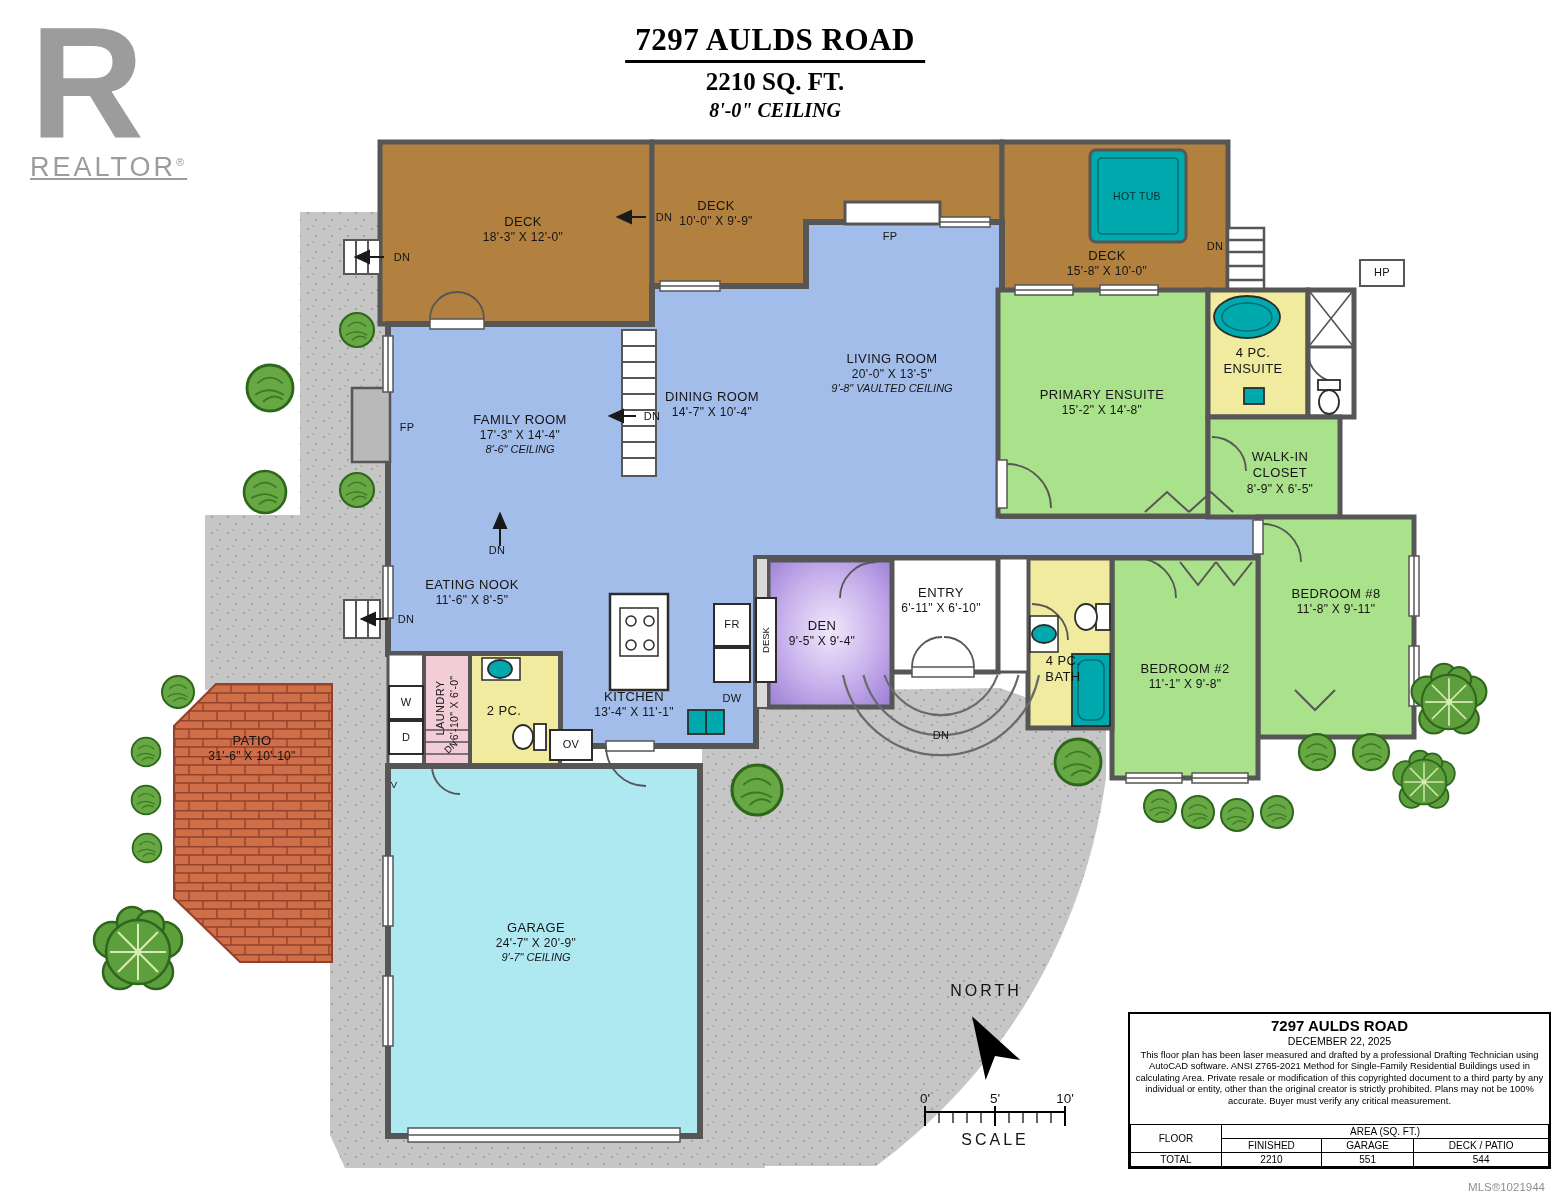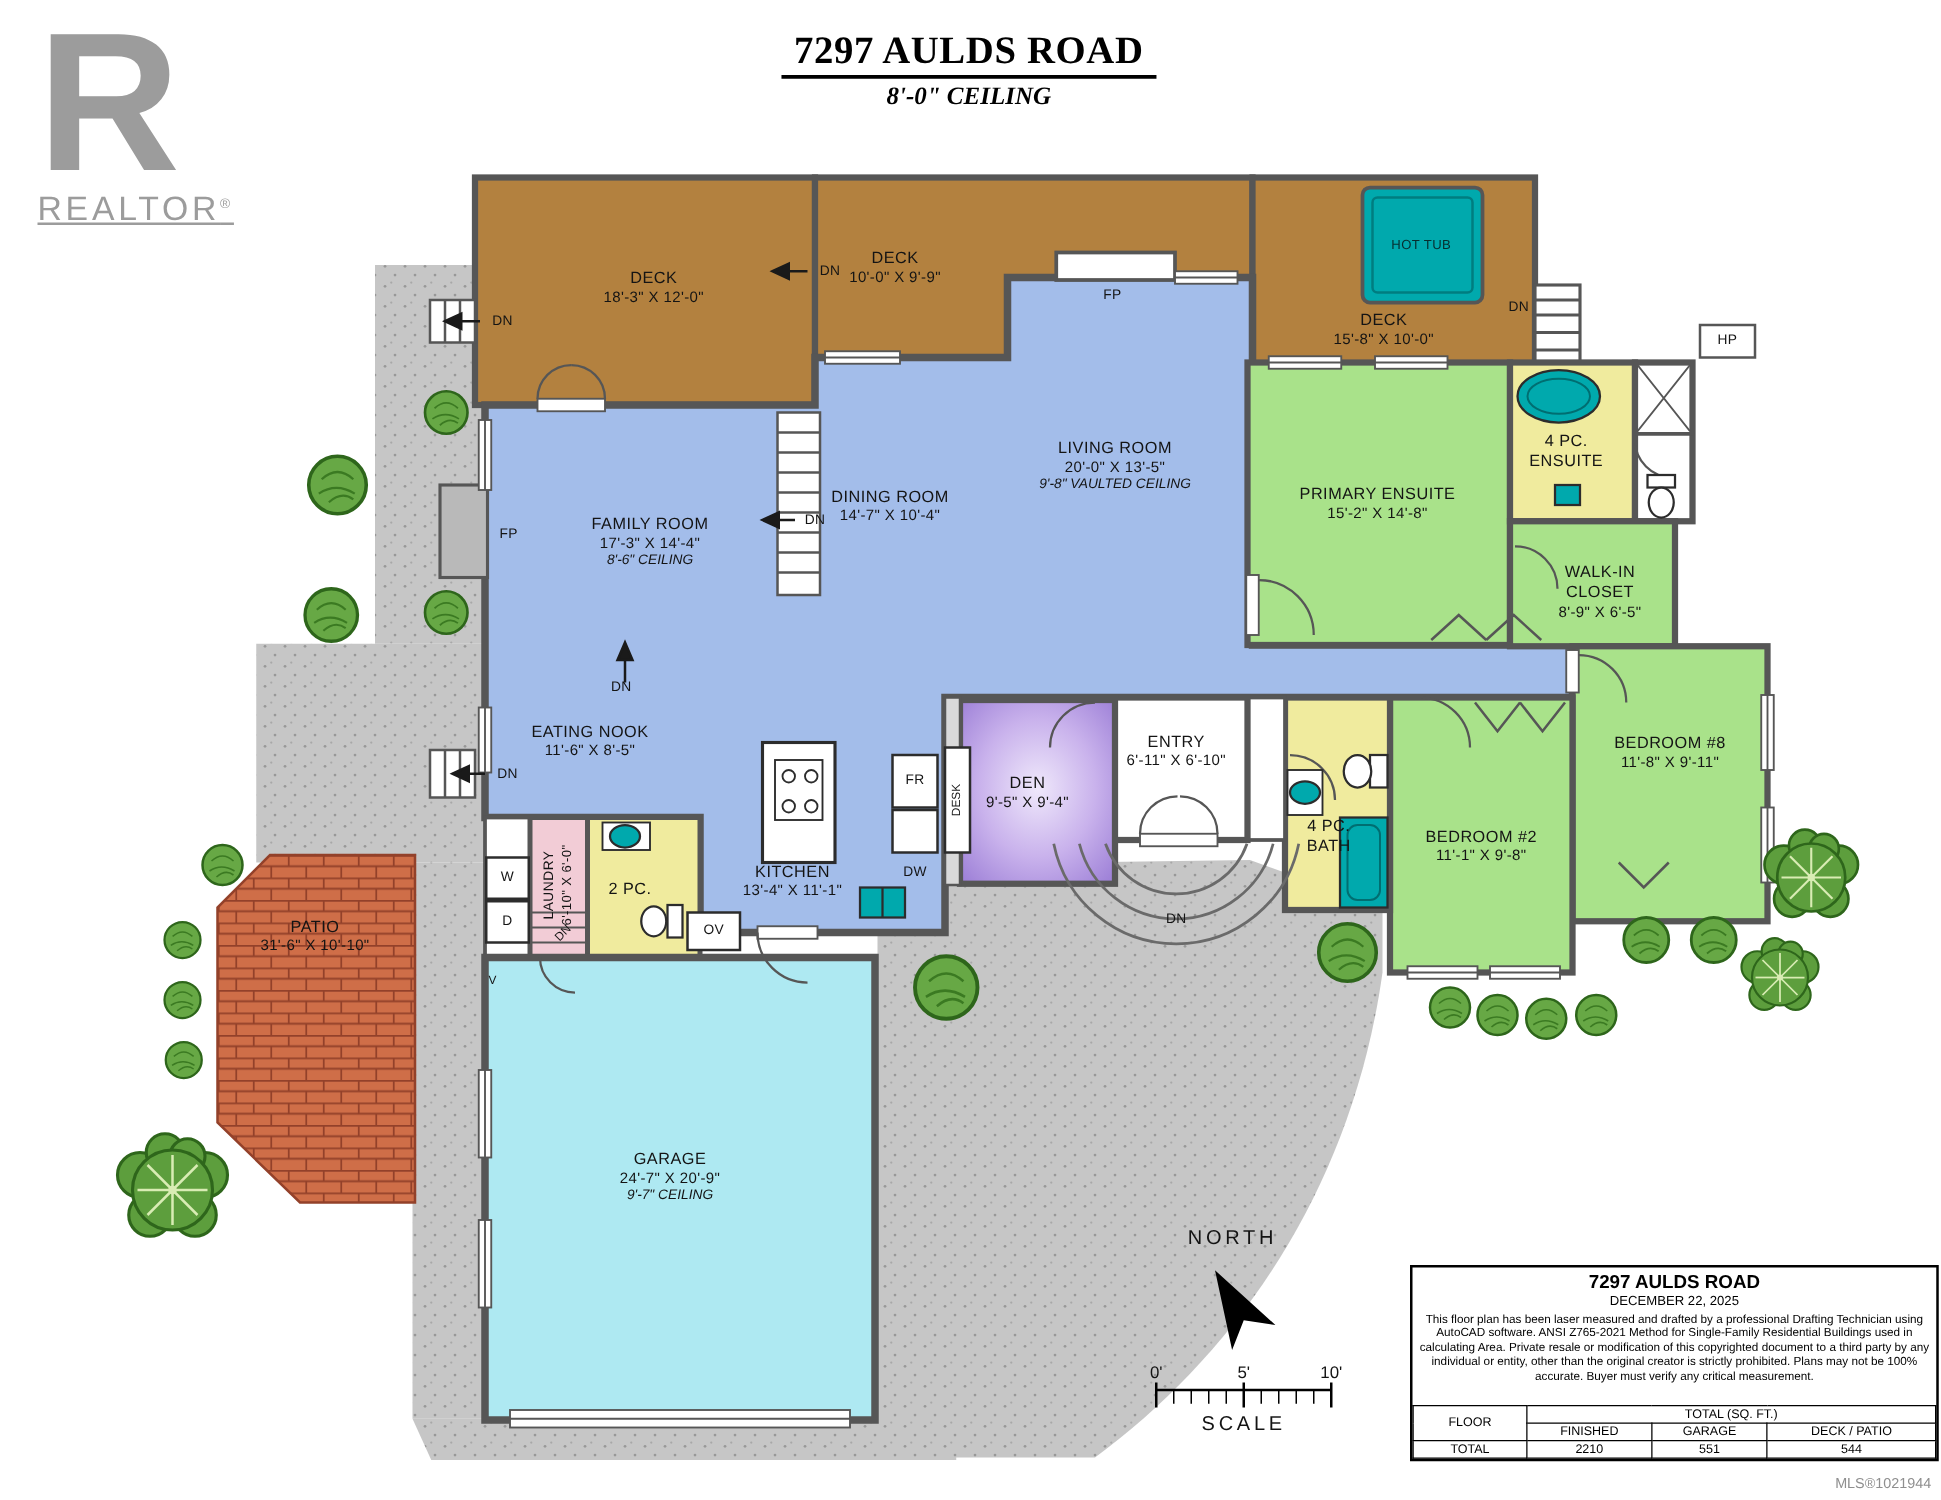--- a/index.html
+++ b/index.html
@@ -334,20 +334,21 @@
   </g>
 </svg>
 
 <div class="logo">
   <div class="r">R</div>
   <div class="brand"><span>REALTOR</span><sup>®</sup></div>
 </div>
 
 <div class="hdr">
   <div class="t">7297 AULDS ROAD</div>
+  <div class="s">2210 SQ. FT.</div>
   <div class="c">8'-0" CEILING</div>
 </div>
 
 <div class="lbl" style="left:523px;top:230px">
   <div class="rname">DECK</div>
       <div class="rdims">18'-3" X 12'-0"</div>
 </div>
 <div class="lbl" style="left:716px;top:214px">
   <div class="rname">DECK</div>
       <div class="rdims">10'-0" X 9'-9"</div>
@@ -455,21 +456,21 @@
 <div class="lbl compass-lbl" style="left:995px;top:1140px">SCALE</div>
 
 <div class="infobox">
   <div class="ib-title">7297 AULDS ROAD</div>
   <div class="ib-date">DECEMBER 22, 2025</div>
   <div class="ib-disc">This floor plan has been laser measured and drafted by a professional Drafting Technician using AutoCAD software. ANSI Z765-2021 Method for Single-Family Residential Buildings used in calculating Area. Private resale or modification of this copyrighted document to a third party by any individual or entity, other than the original creator is strictly prohibited. Plans may not be 100% accurate.  Buyer must verify any critical measurement.</div>
   <table>
     <tbody>
           <tr>
       <td class="c1" rowspan="2">FLOOR</td>
-      <td colspan="3">TOTAL (SQ. FT.)</td>
+      <td colspan="3">AREA (SQ. FT.)</td>
     </tr>
     <tr>
       <td>FINISHED</td>
       <td>GARAGE</td>
       <td>DECK / PATIO</td>
     </tr>
     <tr>
       <td class="c1">TOTAL</td>
       <td>2210</td>
       <td>551</td>

